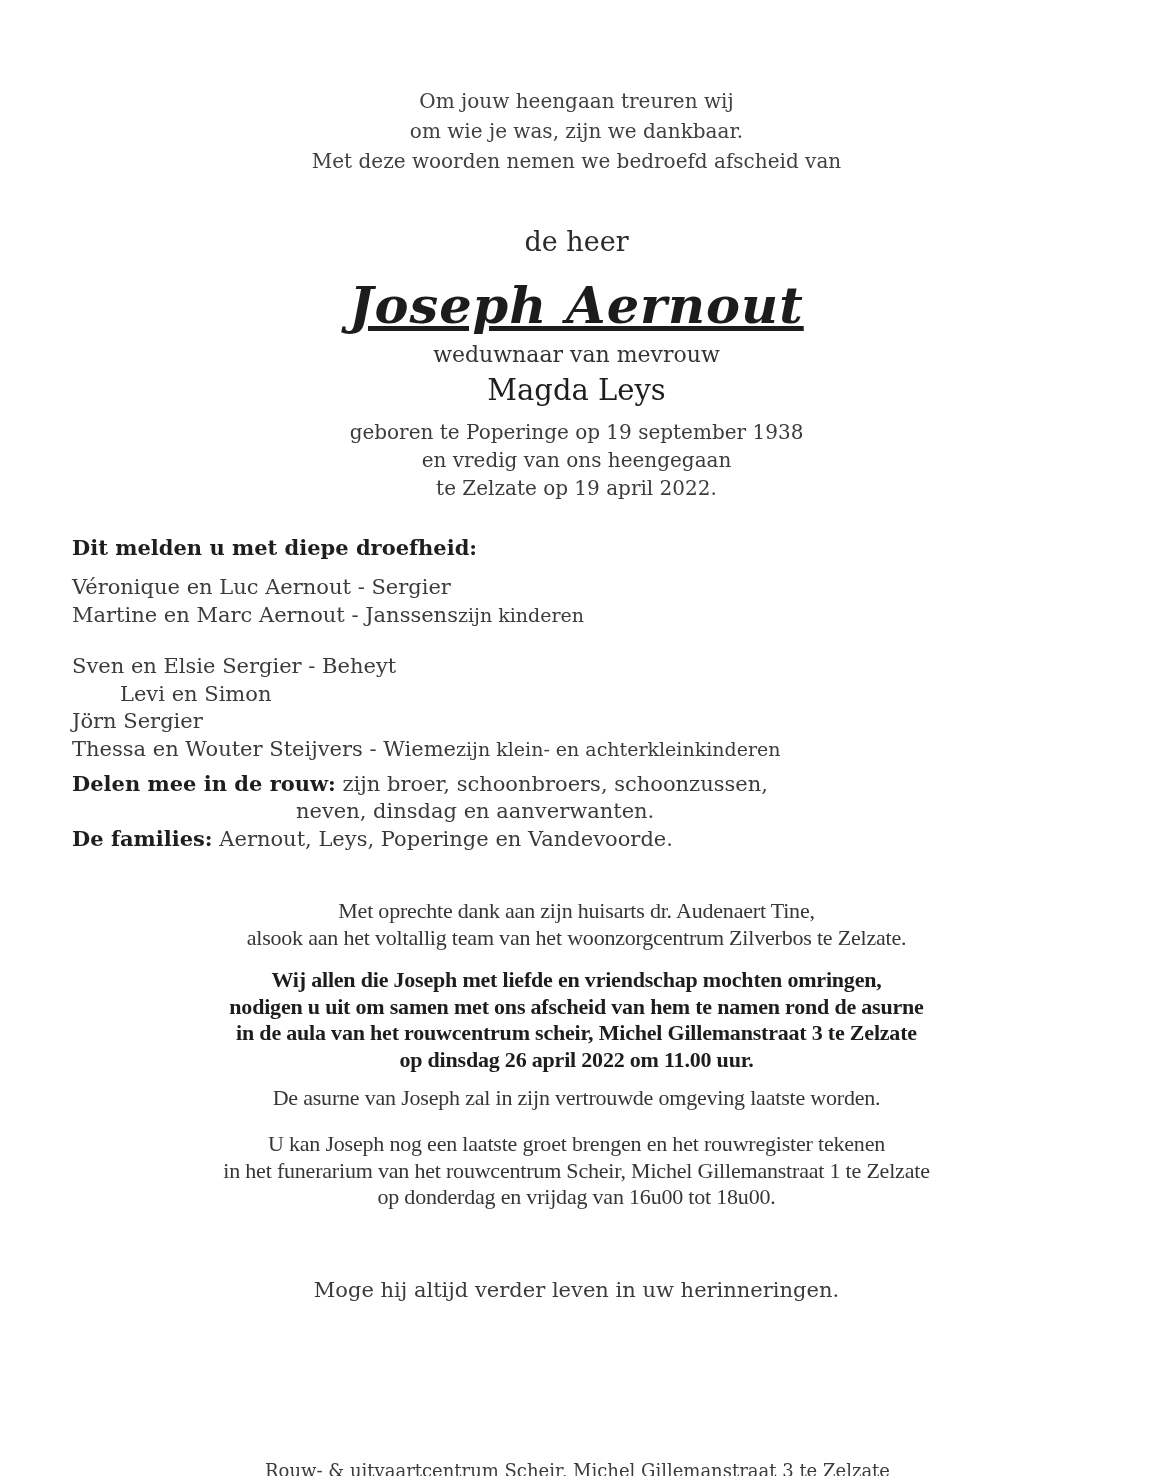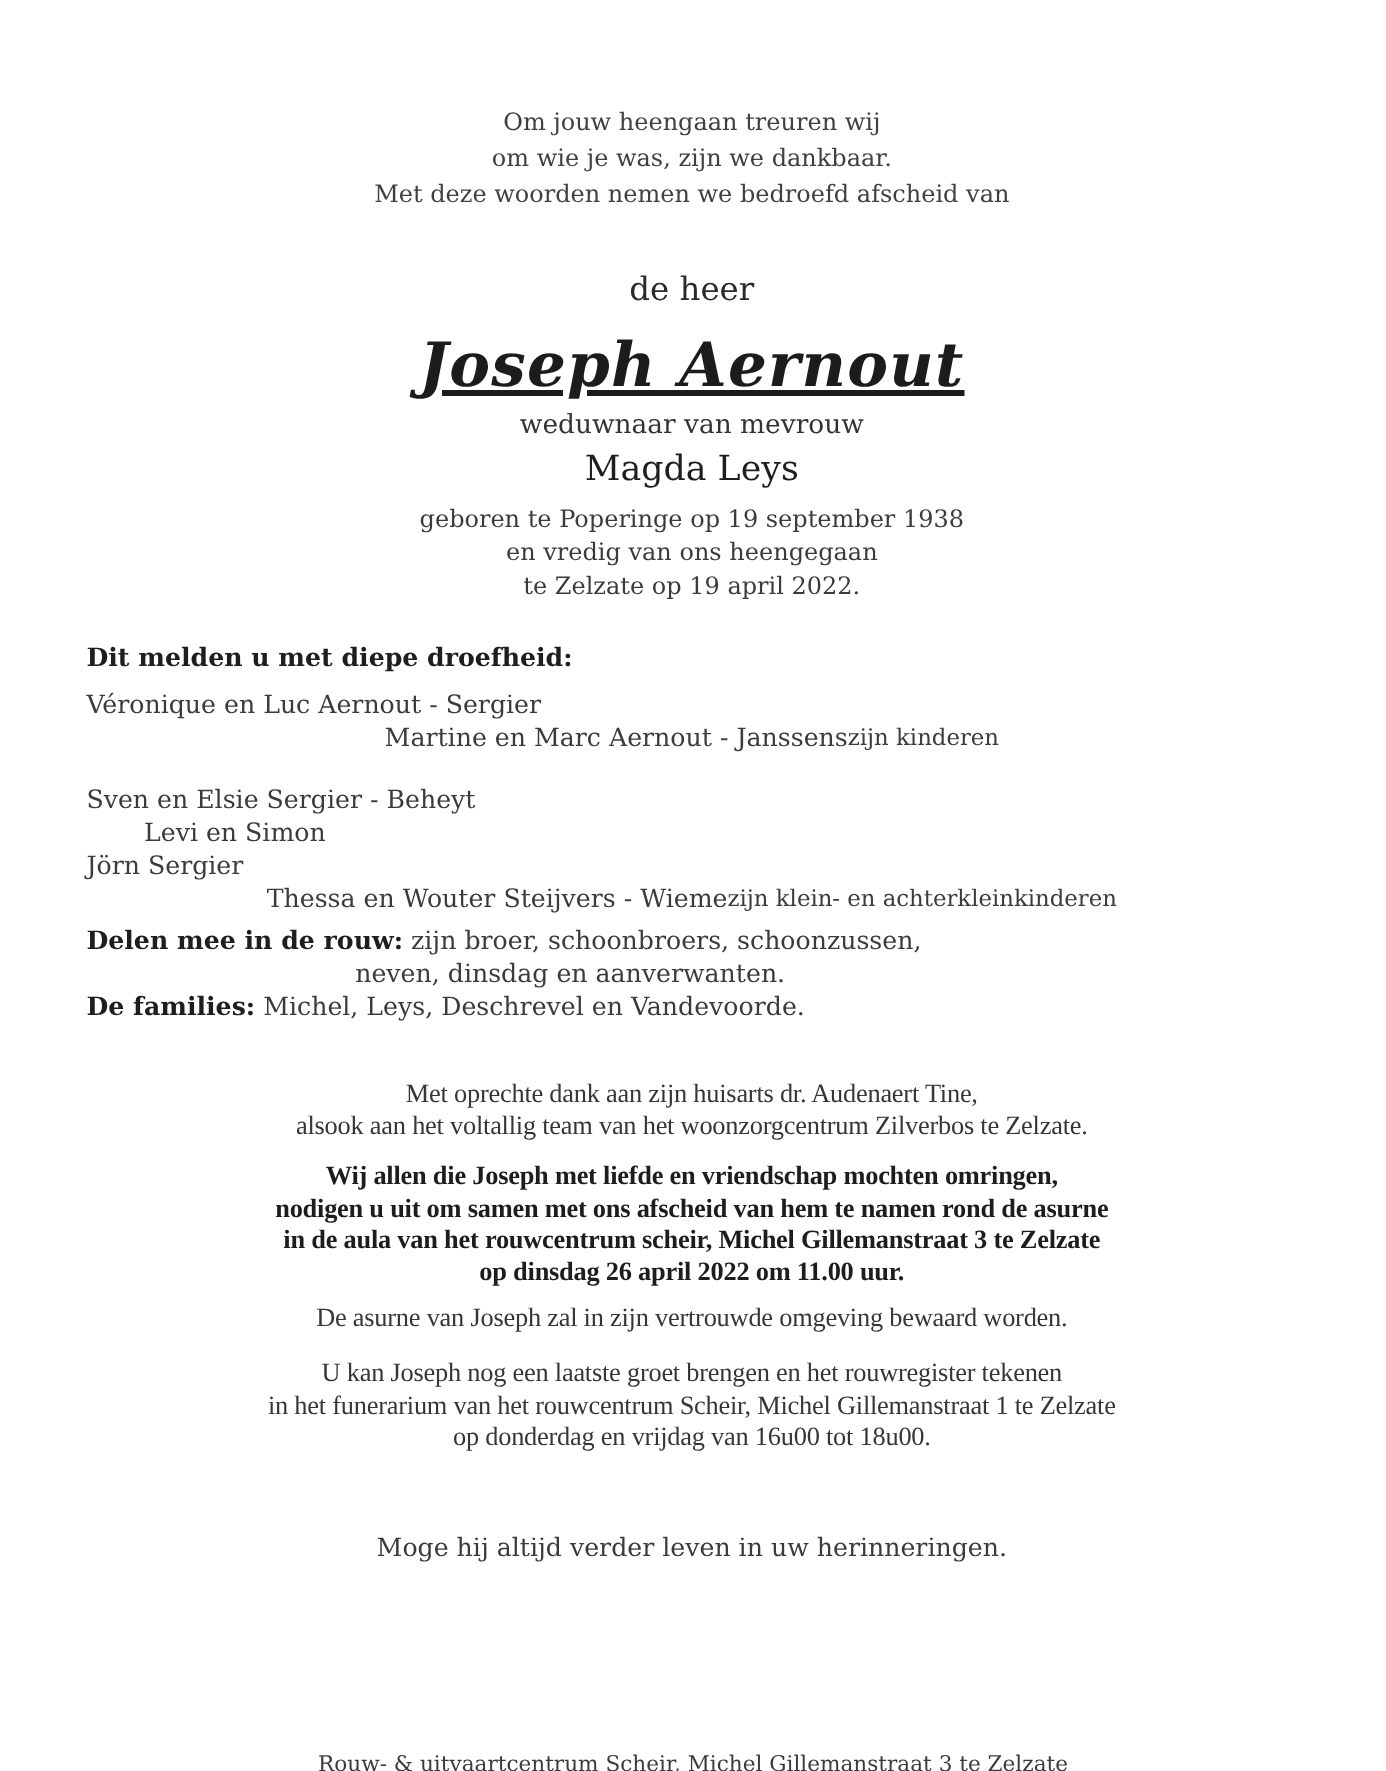--- a/index.html
+++ b/index.html
@@ -67,21 +67,21 @@
   }
   .names-block {
     font-size: 21px;
     line-height: 27.5px;
   }
   .children-block { margin-top: 12px; }
   .grandchildren-block { margin-top: 24px; }
   .indent-1 { padding-left: 48px; }
   .relation-row {
     display: flex;
-    justify-content: center;
+    justify-content: flex-start;
     align-items: flex-end;
   }
   .relation-label {
     font-size: 19px;
     color: #3b3b3b;
     white-space: nowrap;
   }
   .mourning-block {
     margin-top: 7px;
     font-size: 21px;
@@ -181,37 +181,37 @@
   </div>
 
   <div class="mourning-block">
     <div>
       <span class="bold-label">Delen mee in de rouw:</span>
       <span>zijn broer, schoonbroers, schoonzussen,</span>
     </div>
     <div class="mourning-line2">neven, dinsdag en aanverwanten.</div>
     <div>
       <span class="bold-label">De families:</span>
-      <span>Michel, Leys, Deschrevel en Vandevoorde.</span>
+      <span>Aernout, Leys, Poperinge en Vandevoorde.</span>
     </div>
   </div>
 
   <div class="thanks-block center condensed">
     <div>Met oprechte dank aan zijn huisarts dr. Audenaert Tine,</div>
     <div>alsook aan het voltallig team van het woonzorgcentrum Zilverbos te Zelzate.</div>
   </div>
 
   <div class="invitation-block center condensed">
     <div>Wij allen die Joseph met liefde en vriendschap mochten omringen,</div>
     <div>nodigen u uit om samen met ons afscheid van hem te namen rond de asurne</div>
     <div>in de aula van het rouwcentrum scheir, Michel Gillemanstraat 3 te Zelzate</div>
     <div>op dinsdag  26 april 2022 om 11.00 uur.</div>
   </div>
 
-  <div class="urn-line center condensed">De asurne van Joseph zal in zijn vertrouwde omgeving bewaard worden.</div>
+  <div class="urn-line center condensed">De asurne van Joseph zal in zijn vertrouwde omgeving laatste worden.</div>
 
   <div class="farewell-block center condensed">
     <div>U kan Joseph nog een laatste groet brengen en het rouwregister tekenen</div>
     <div>in het funerarium van het rouwcentrum Scheir, Michel Gillemanstraat 1 te Zelzate</div>
     <div>op donderdag en vrijdag van 16u00 tot 18u00.</div>
   </div>
 
   <div class="closing-line center">Moge hij altijd verder leven in uw herinneringen.</div>
 
   <div class="footer">

